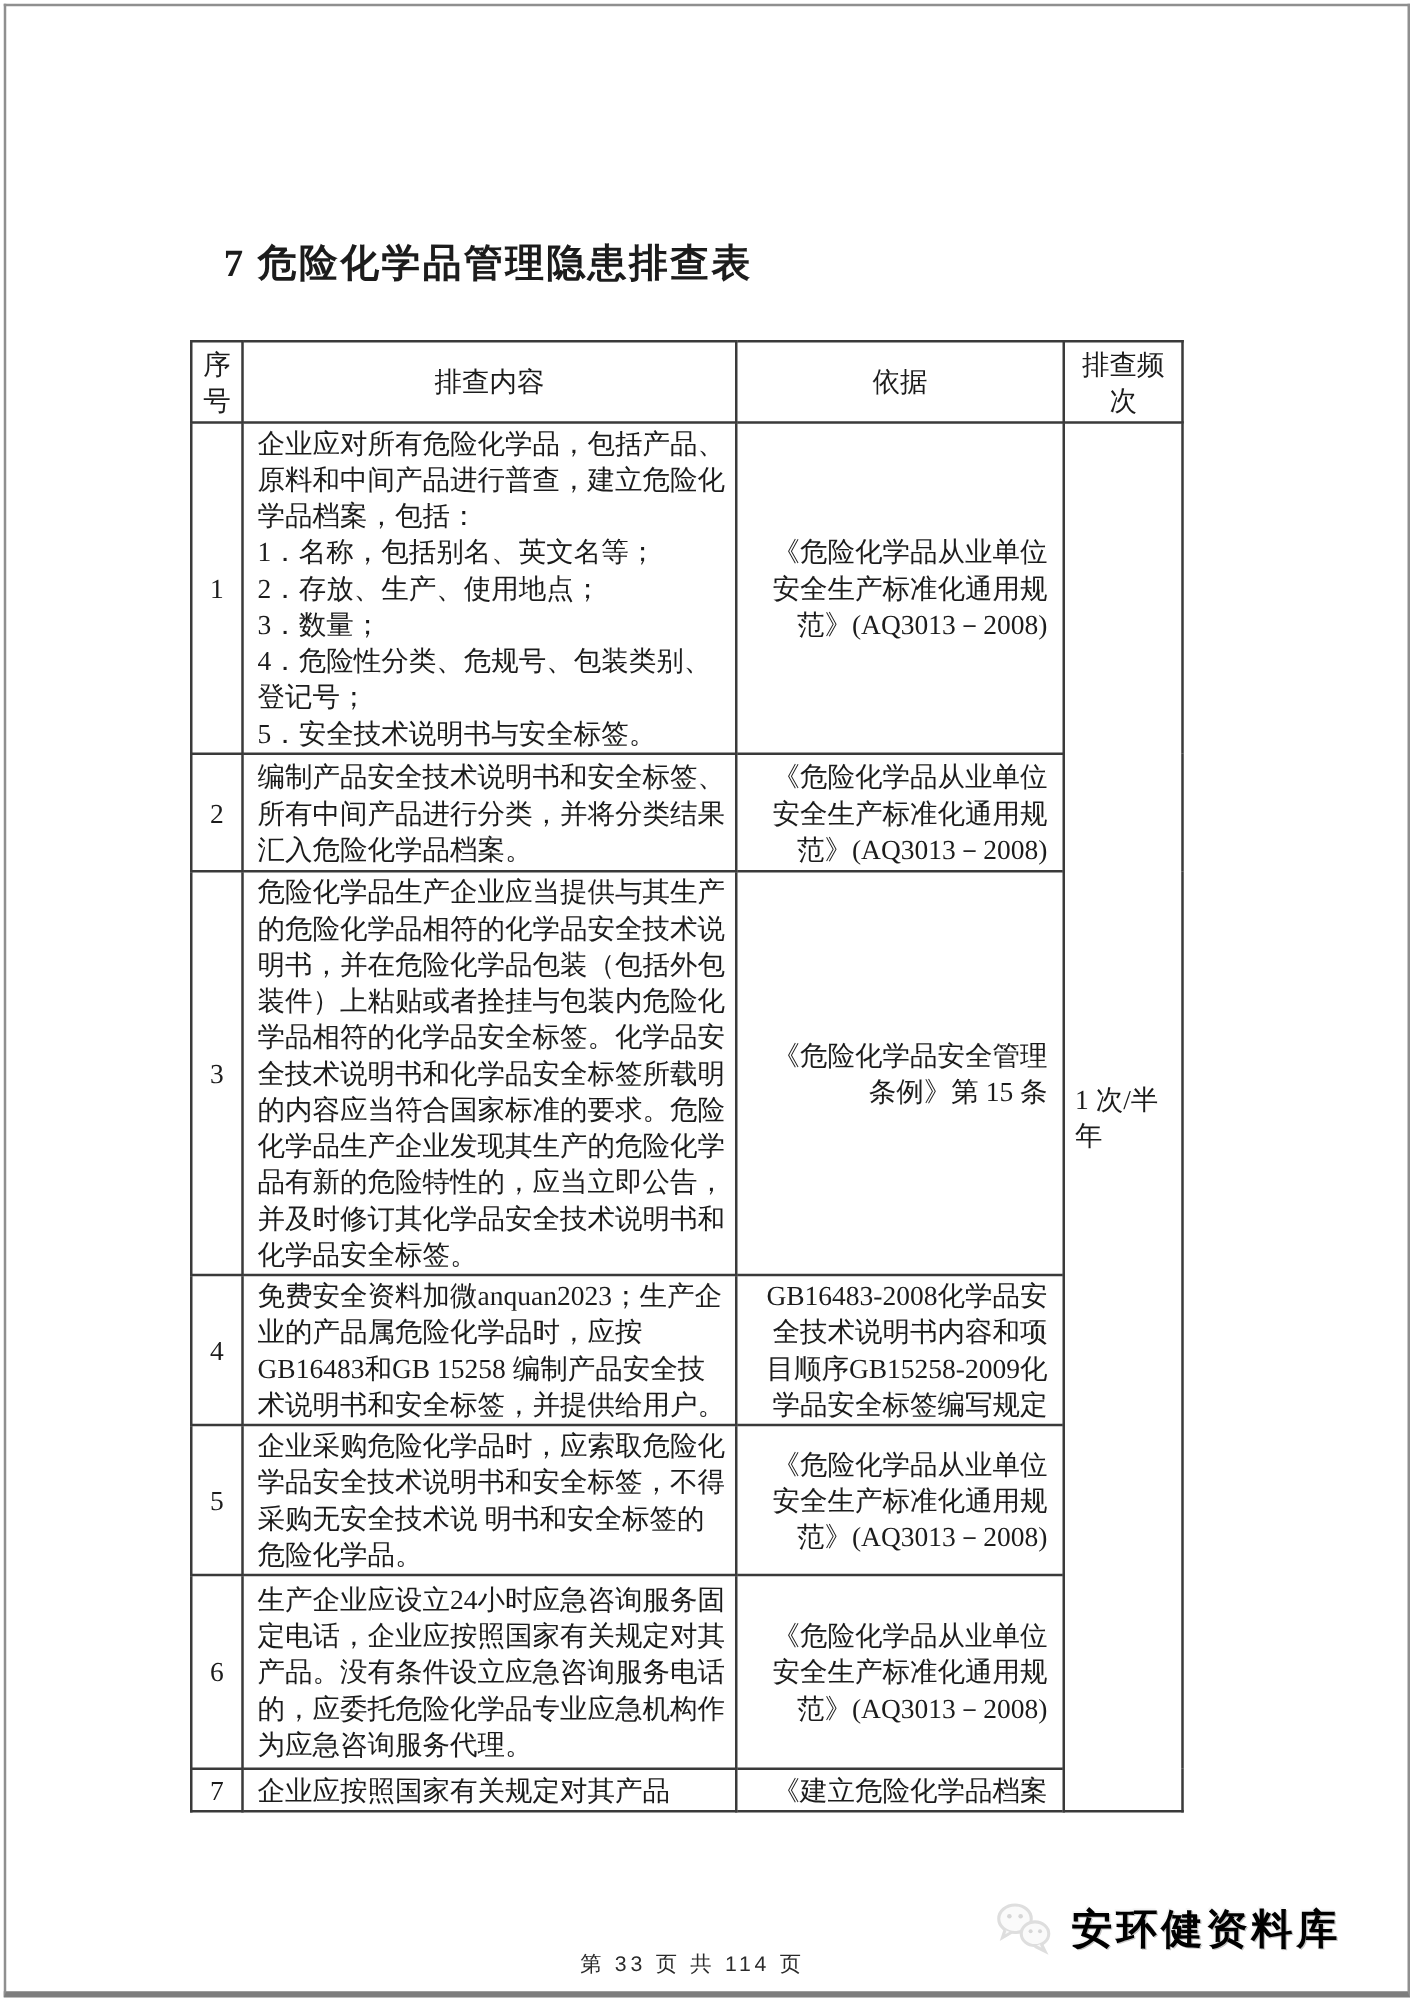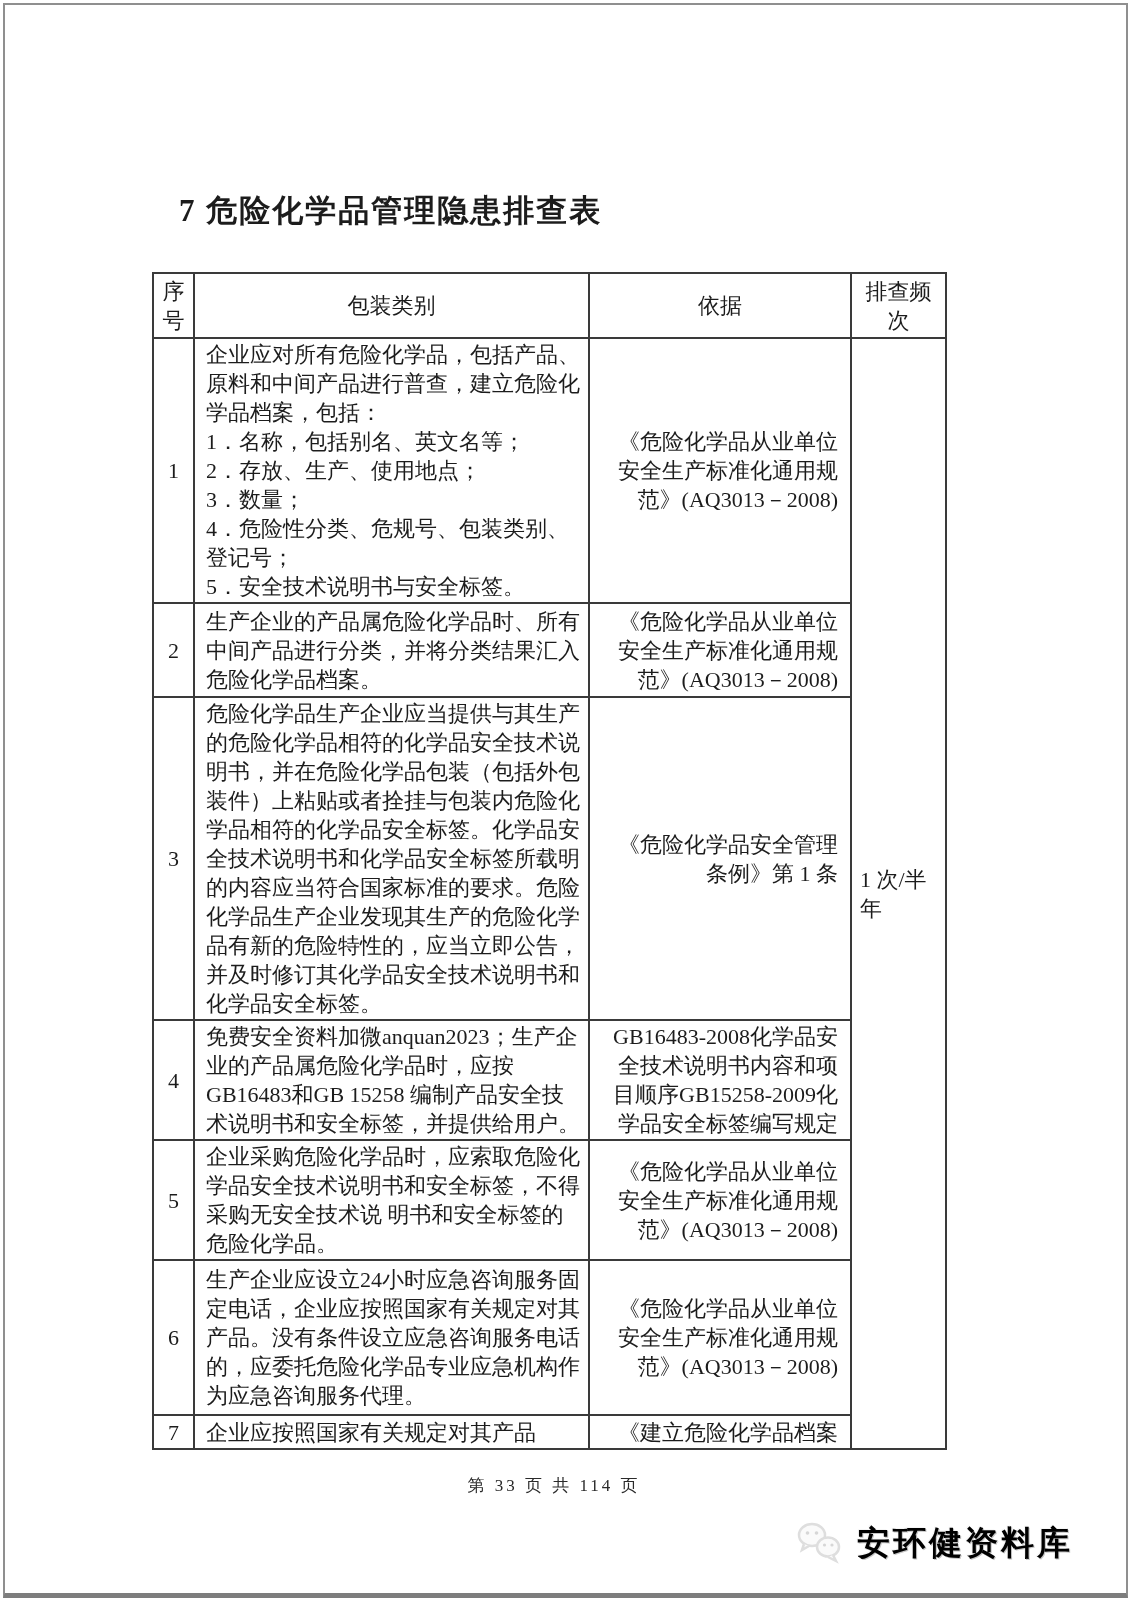--- a/index.html
+++ b/index.html
@@ -41,23 +41,23 @@
   }
   tr.row-h{height:65px;}
   tr.row-1{height:258px;}
   tr.row-2{height:94px;}
   tr.row-3{height:318px;}
   tr.row-4{height:120px;}
   tr.row-5{height:116px;}
   tr.row-6{height:155px;}
   tr.row-7{height:34px;}
   .page-footer{
-    position:absolute;left:0;top:1474px;width:1108px;
+    position:absolute;left:0;top:1560px;width:1108px;
     text-align:center;font-size:17px;letter-spacing:3px;color:#2a2a2a;
-    font-family:Liberation Serif, serif;
+    font-family:Liberation Sans, sans-serif;
   }
   .watermark{
     position:absolute;right:58px;top:1520px;
     display:flex;align-items:center;gap:10px;
     color:#000000;
     font-size:33px;font-weight:bold;letter-spacing:3px;
     text-shadow:1px 1px 0 #c6c6c6, -1px -1px 0 #f6f6f6;
     user-select:none;
   }
   .watermark svg{display:block;}
@@ -73,45 +73,45 @@
   <colgroup>
     <col style="width:41px">
     <col style="width:395px">
     <col style="width:262px">
     <col style="width:95px">
   </colgroup>
   <tbody>
     <tr class="row-h">
       <th class="h-cell">序
 号</th>
-      <th class="h-cell">包装类别</th>
+      <th class="h-cell">排查内容</th>
       <th class="h-cell">依据</th>
       <th class="h-cell">排查频
 次</th>
     </tr>
     <tr class="row-1">
       <td class="num-cell">1</td>
       <td class="content-cell">企业应对所有危险化学品，包括产品、原料和中间产品进行普查，建立危险化学品档案，包括：
 1．名称，包括别名、英文名等；
 2．存放、生产、使用地点；
 3．数量；
 4．危险性分类、危规号、包装类别、登记号；
 5．安全技术说明书与安全标签。</td>
       <td class="basis-cell">《危险化学品从业单位安全生产标准化通用规范》(AQ3013－2008)</td>
       <td class="freq-cell" rowspan="7">1 次/半年</td>
     </tr>
     <tr class="row-2">
       <td class="num-cell">2</td>
-      <td class="content-cell">生产企业的产品属危险化学品时、所有中间产品进行分类，并将分类结果汇入危险化学品档案。</td>
+      <td class="content-cell">编制产品安全技术说明书和安全标签、所有中间产品进行分类，并将分类结果汇入危险化学品档案。</td>
       <td class="basis-cell">《危险化学品从业单位安全生产标准化通用规范》(AQ3013－2008)</td>
     </tr>
     <tr class="row-3">
       <td class="num-cell">3</td>
       <td class="content-cell">危险化学品生产企业应当提供与其生产的危险化学品相符的化学品安全技术说明书，并在危险化学品包装（包括外包装件）上粘贴或者拴挂与包装内危险化学品相符的化学品安全标签。化学品安全技术说明书和化学品安全标签所载明的内容应当符合国家标准的要求。危险化学品生产企业发现其生产的危险化学品有新的危险特性的，应当立即公告，并及时修订其化学品安全技术说明书和化学品安全标签。</td>
-      <td class="basis-cell">《危险化学品安全管理条例》第 1 条</td>
+      <td class="basis-cell">《危险化学品安全管理条例》第 15 条</td>
     </tr>
     <tr class="row-4">
       <td class="num-cell">4</td>
       <td class="content-cell">免费安全资料加微anquan2023；生产企业的产品属危险化学品时，应按GB16483和GB 15258 编制产品安全技术说明书和安全标签，并提供给用户。</td>
       <td class="basis-cell">GB16483-2008化学品安全技术说明书内容和项目顺序GB15258-2009化学品安全标签编写规定</td>
     </tr>
     <tr class="row-5">
       <td class="num-cell">5</td>
       <td class="content-cell">企业采购危险化学品时，应索取危险化学品安全技术说明书和安全标签，不得采购无安全技术说 明书和安全标签的危险化学品。</td>
       <td class="basis-cell">《危险化学品从业单位安全生产标准化通用规范》(AQ3013－2008)</td>

